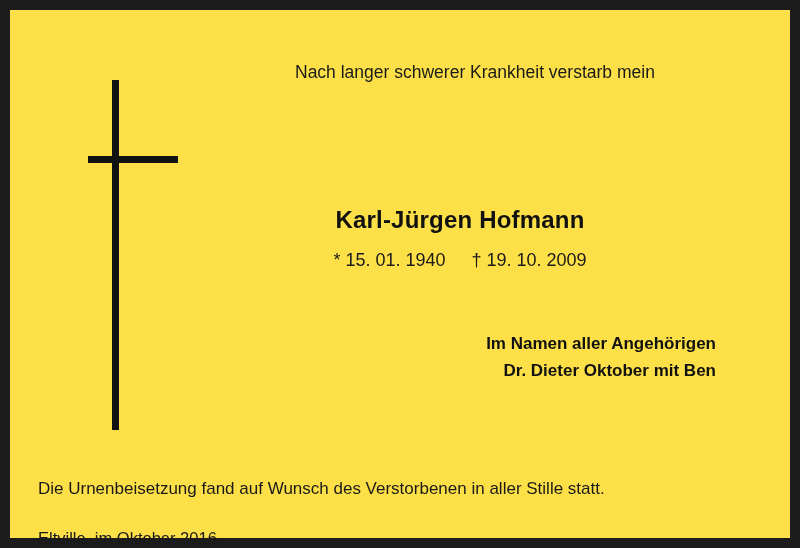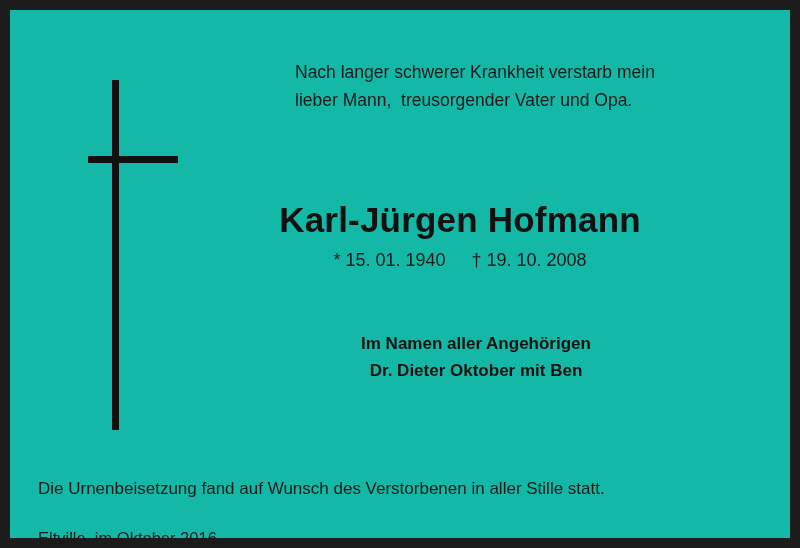--- a/index.html
+++ b/index.html
@@ -20,21 +20,21 @@
     height: 548px;
     box-sizing: border-box;
     background: #ffffff;
     border: 10px solid #1c1c1c;
   }
   .inner {
     position: relative;
     width: 100%;
     height: 100%;
     box-sizing: border-box;
-    background: #14b8a6;
+    background: #fde047;
   }
 
   
   .cross {
     position: absolute;
     left: 78px;
     top: 70px;
     width: 90px;
     height: 350px;
   }
@@ -71,43 +71,43 @@
   }
 
   .name-block {
     position: absolute;
     left: 190px;
     top: 190px;
     width: 520px;
     text-align: center;
   }
   .deceased-name {
-    font-size: 35px;
+    font-size: 24px;
     font-weight: bold;
     letter-spacing: 0.2px;
     color: #111111;
     line-height: 40px;
   }
   .dates {
     margin-top: 8px;
     font-size: 18px;
     color: #1a1a1a;
     line-height: 24px;
   }
   .dates .birth {
     margin-right: 26px;
     margin-top: 16px;
   }
 
   .family {
     position: absolute;
-    left: 206px;
+    left: 186px;
     top: 320px;
     width: 520px;
-    text-align: center;
+    text-align: right;
     font-size: 17px;
     font-weight: bold;
     line-height: 27px;
     color: #111111;
   }
 
   .footer {
     position: absolute;
     left: 28px;
     top: 466px;
@@ -127,27 +127,26 @@
 <div class="obituary">
   <div class="inner">
 
     <div class="cross">
       <div class="vertical"></div>
       <div class="horizontal"></div>
     </div>
 
     <div class="intro">
       <div>Nach langer schwerer Krankheit verstarb mein</div>
-      <div>lieber Mann,  treusorgender Vater und Opa.</div>
     </div>
 
     <div class="name-block">
       <div class="deceased-name">Karl-Jürgen Hofmann</div>
       <div class="dates">
-        <span class="birth">* 15. 01. 1940</span><span class="death">† 19. 10. 2008</span>
+        <span class="birth">* 15. 01. 1940</span><span class="death">† 19. 10. 2009</span>
       </div>
     </div>
 
     <div class="family">
       <div>Im Namen aller Angehörigen</div>
       <div>Dr. Dieter Oktober mit Ben</div>
     </div>
 
     <div class="footer">
       <div>Die Urnenbeisetzung fand auf Wunsch des Verstorbenen in aller Stille statt.</div>

